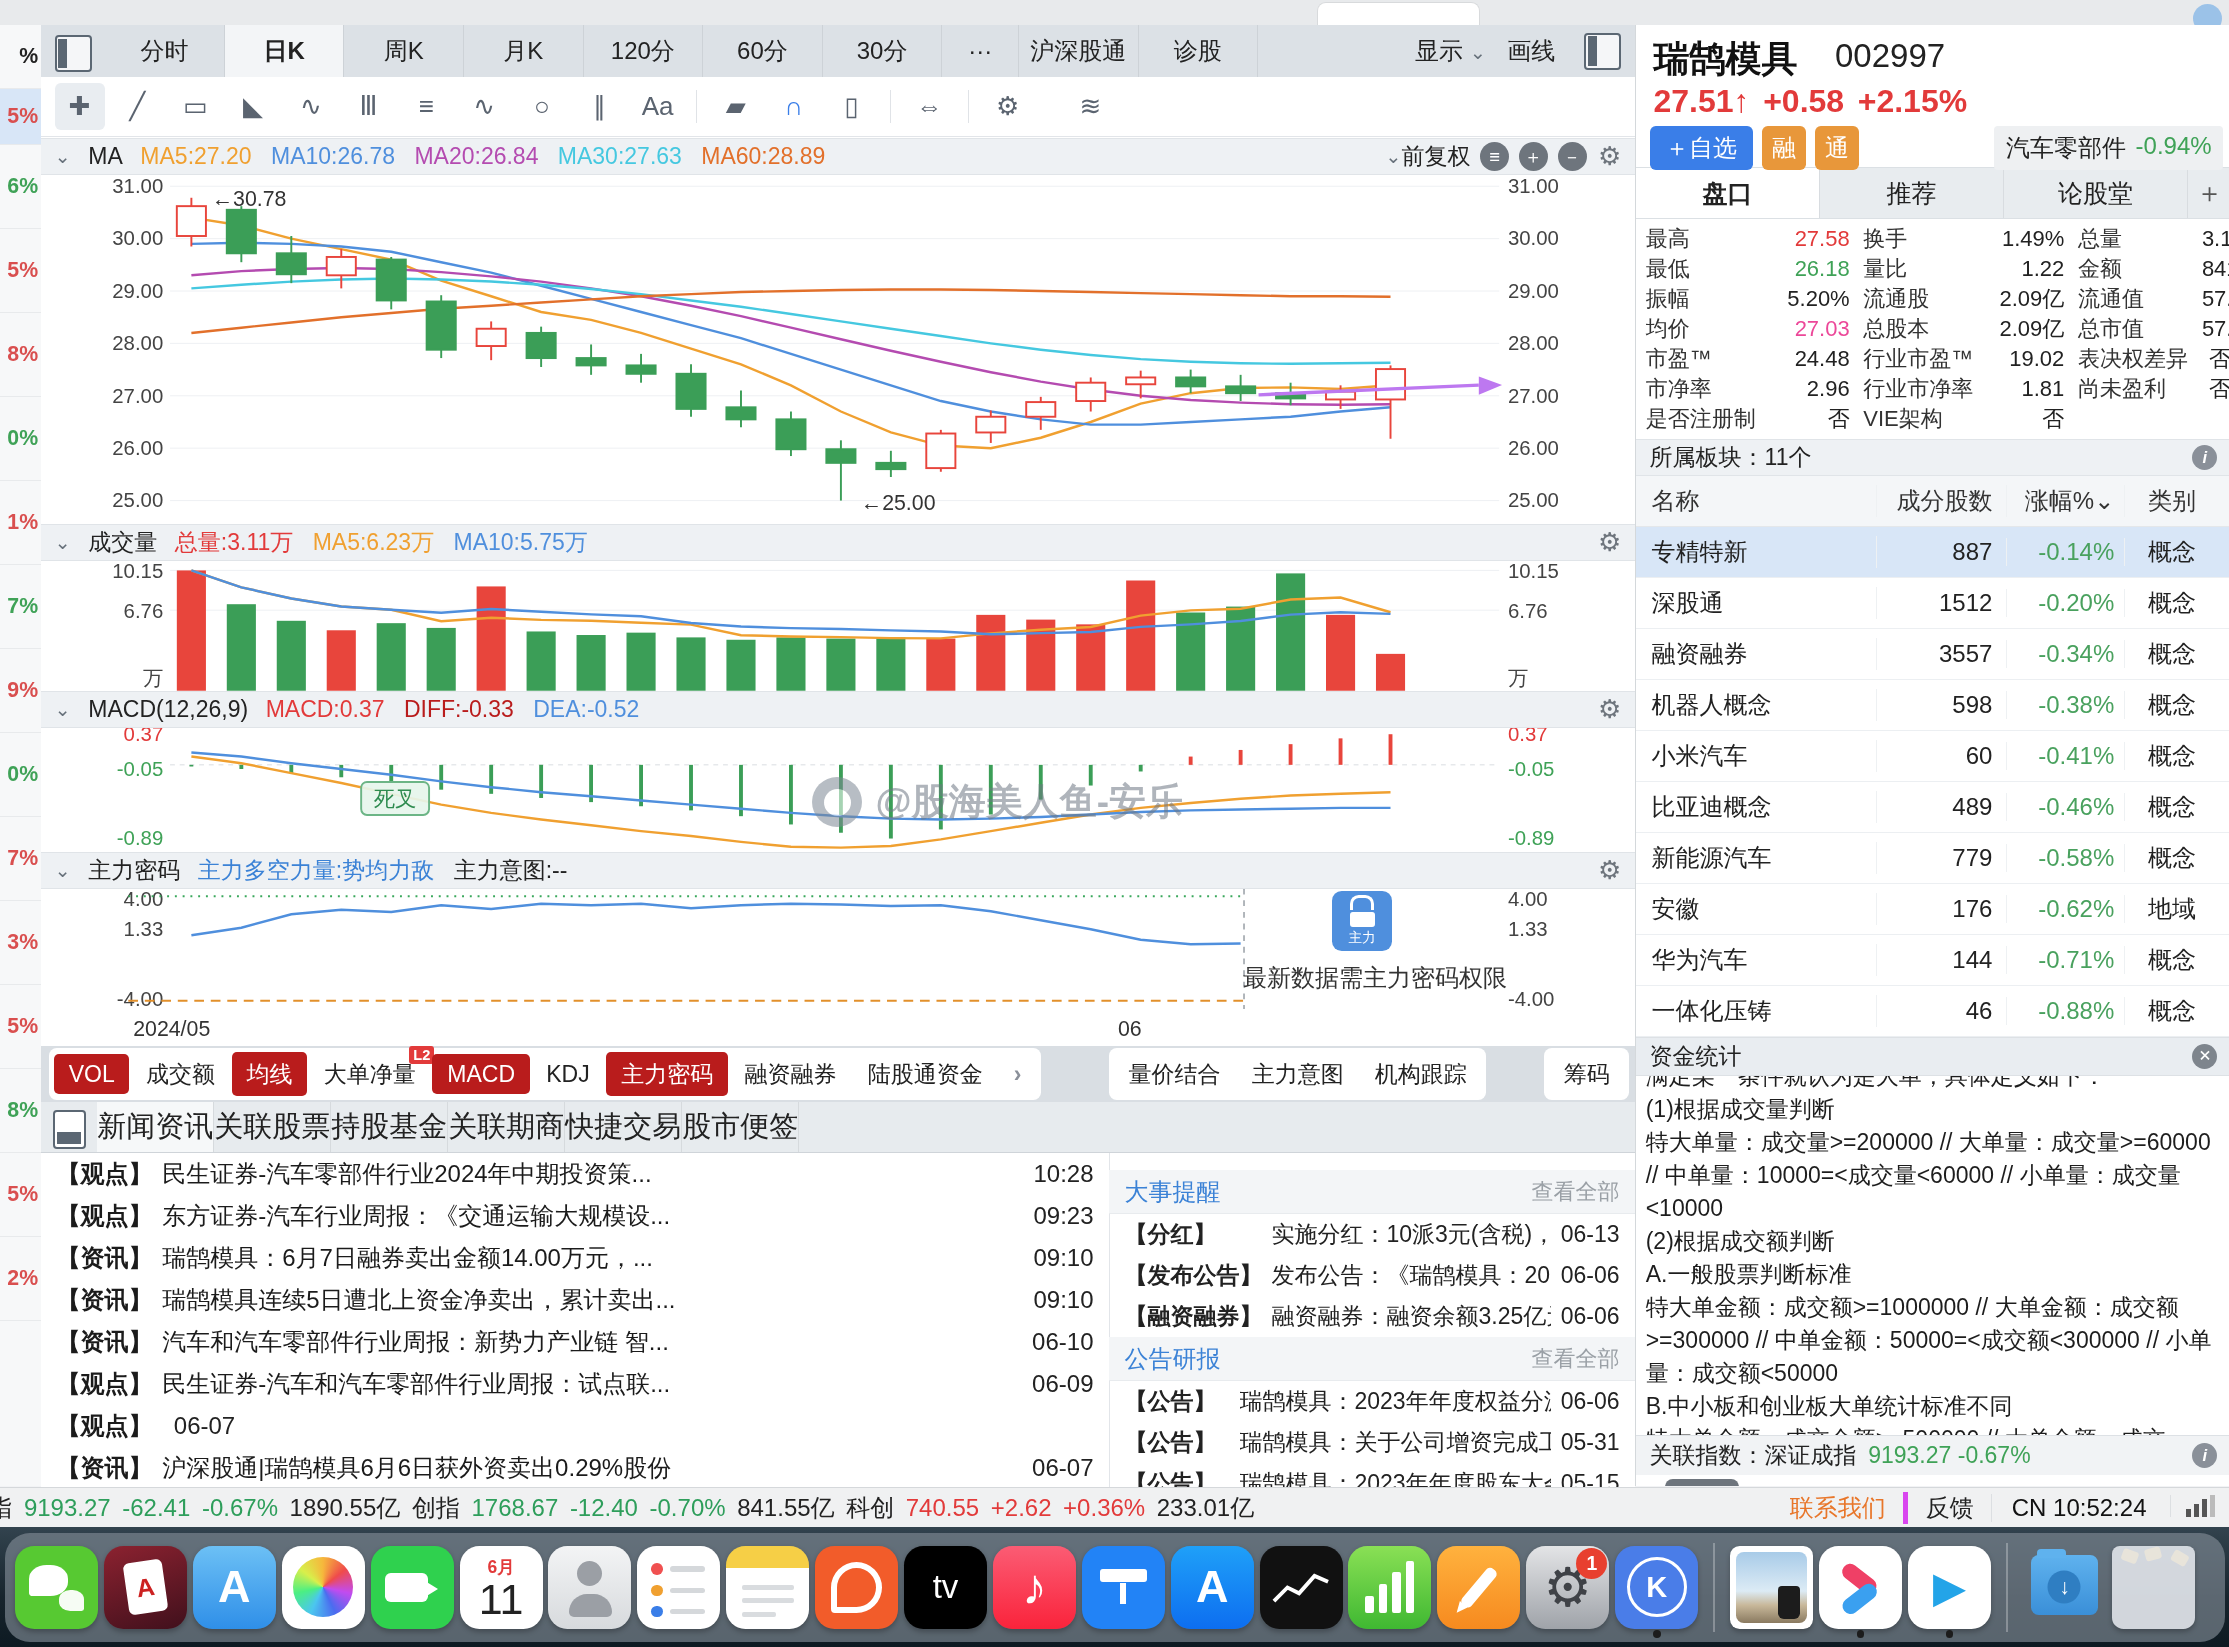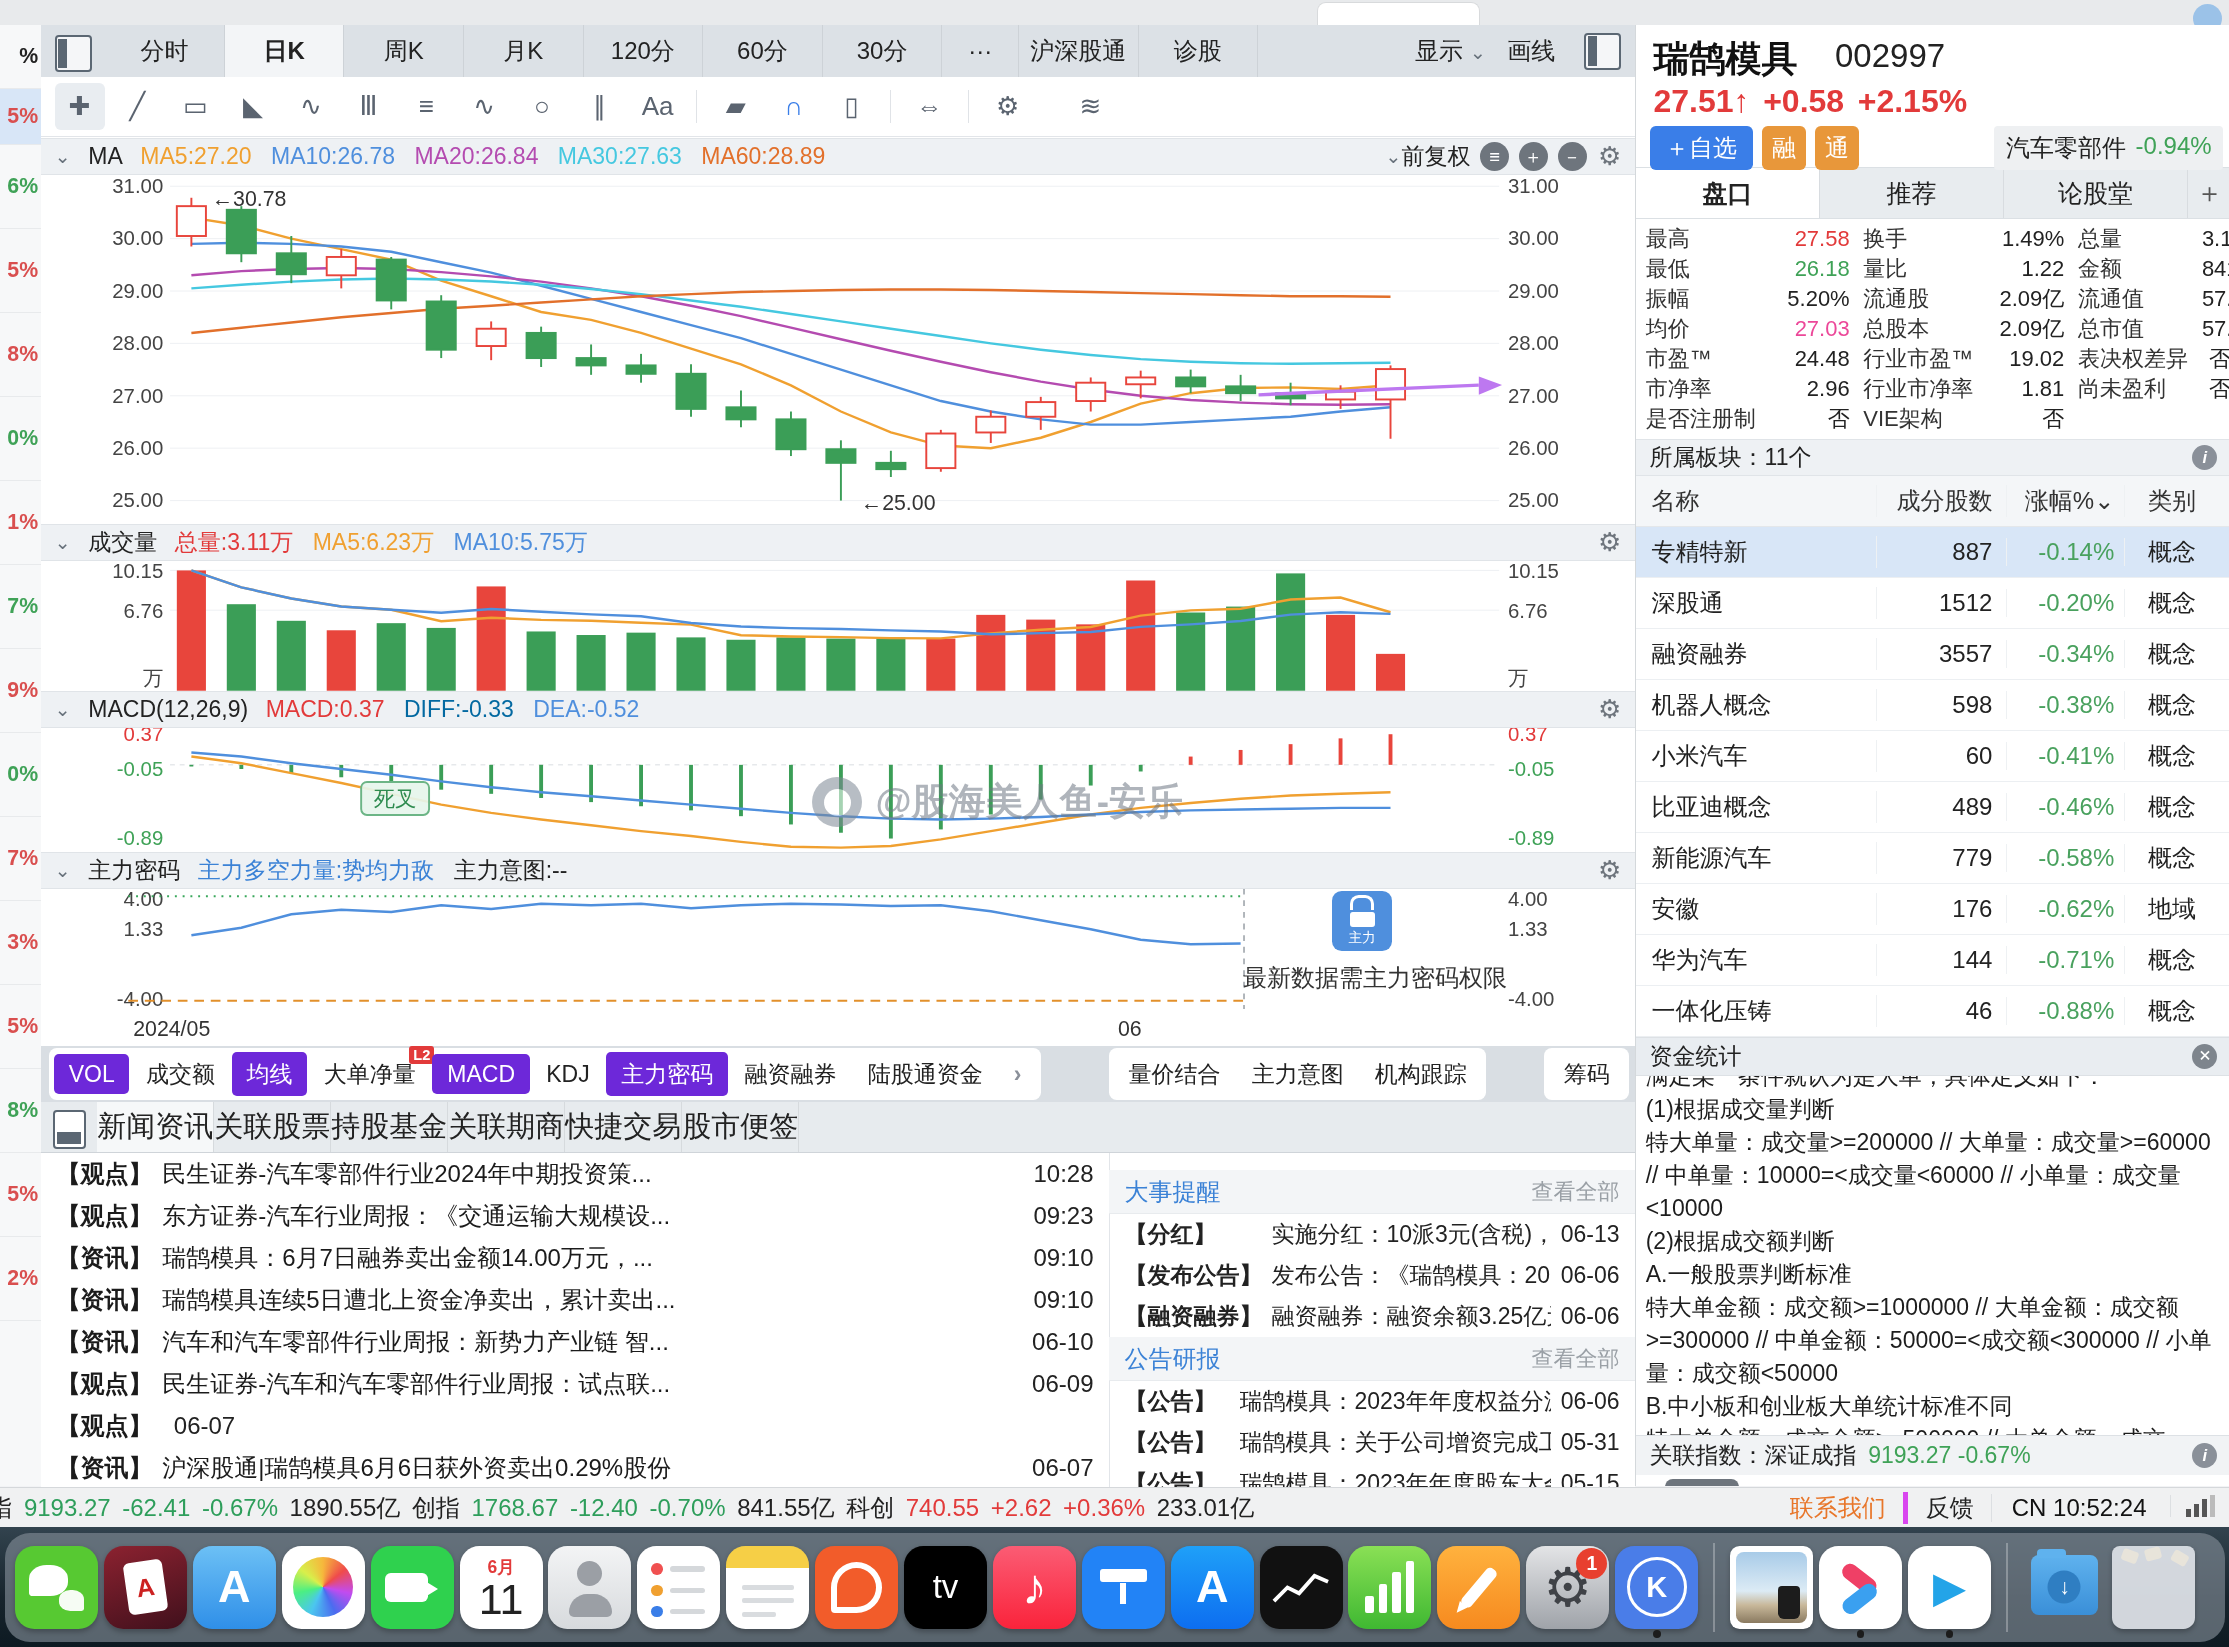--- a/index.html
+++ b/index.html
@@ -41,21 +41,21 @@
   .lockcard{position:absolute;left:1291px;top:866px;width:60px;height:60px;background:#4f8fdd;border-radius:9.7px;z-index:2;
             display:flex;flex-direction:column;align-items:center;justify-content:center;gap:1.9px;}
   .lshackle{width:17.5px;height:11.6px;border:3.9px solid #fff;border-bottom:none;border-radius:8.7px 8.7px 0 0;}
   .lbody{width:25px;height:15.5px;background:#fff;border-radius:2.9px;}
   .locklabel{color:#fff;font-size:13.6px;}
   .locktext{position:absolute;left:1145px;top:937px;width:378px;text-align:center;font-size:24px;color:#333;z-index:2;}
   
   .footerbar{position:absolute;left:0;top:1021px;width:1594px;height:56px;background:#d9dee3;display:flex;align-items:center;z-index:3;}
   .fgroup{background:#fff;border-radius:7.8px;display:flex;align-items:center;padding:3.9px;margin-left:7.8px;}
   .fbtn{position:relative;padding:6.8px 14.6px;margin:0 1px;font-size:23px;color:#222;border-radius:4.9px;white-space:nowrap;}
-  .fbtn.active{background:#6d28d9;color:#fff;padding-left:15px;}
+  .fbtn.active{background:#b91c1c;color:#fff;padding-left:15px;}
   .fbtn .l2{position:absolute;top:-5.8px;right:-3.9px;background:#e23a3a;color:#fff;font-size:14.6px;padding:1px 3.9px;border-radius:2.9px;font-weight:bold;}
   .fbtn.more{color:#8a9099;font-weight:bold;}
   .chipbtn{background:#fff;border-radius:7.8px;padding:10.7px 19.4px;font-size:23px;margin-left:58px;}
   
   .newstabs{position:absolute;left:0;top:1077px;width:1594px;height:50px;background:#e7ebee;border-bottom:1px solid #cfd4d9;display:flex;align-items:stretch;z-index:3;}
   .ntab{min-width:115px;display:flex;align-items:center;justify-content:center;font-size:29px;border-right:1px solid #d6dadd;}
   .ntab.active{background:#f6f8f9;}
   .ntabicon{width:29px;height:35px;margin:7.8px 11.6px;border:2.9px solid #5b6773;border-radius:3.9px;background:#fff;position:relative;}
   .ntabicon:before{content:"";position:absolute;left:2.9px;bottom:2.9px;right:2.9px;height:11.6px;background:#5b6773;}
   .newsarea{position:absolute;left:0;top:1128px;width:1594px;height:334px;background:#fff;z-index:2;}
@@ -266,21 +266,21 @@
           <span style="color: rgb(240, 160, 48);">MA5:6.23万</span>
           <span style="color: rgb(79, 143, 221);">MA10:5.75万</span>
         </span>
       <span class="gear">⚙</span>
     </div>
     <div class="ph" style="top:666px;">
       <span class="chev">⌄</span>
       <span class="title">MACD(12,26,9)</span>
       <span id="macd-items" style="display:flex;gap:19.4px;">
           <span style="color: rgb(226, 58, 58);">MACD:0.37</span>
-          <span style="color: #0369a1;">DIFF:-0.33</span>
+          <span style="color: #b91c1c;">DIFF:-0.33</span>
           <span style="color: rgb(79, 143, 221);">DEA:-0.52</span>
         </span>
       <span class="gear">⚙</span>
     </div>
     <div class="ph" style="top:827px;">
       <span class="chev">⌄</span>
       <span class="title">主力密码</span>
       <span id="zhuli-items" style="display:flex;gap:19.4px;">
           <span style="color: rgb(59, 130, 214);">主力多空力量:势均力敌</span>
           <span style="color: rgb(34, 34, 34);">主力意图:--</span>

